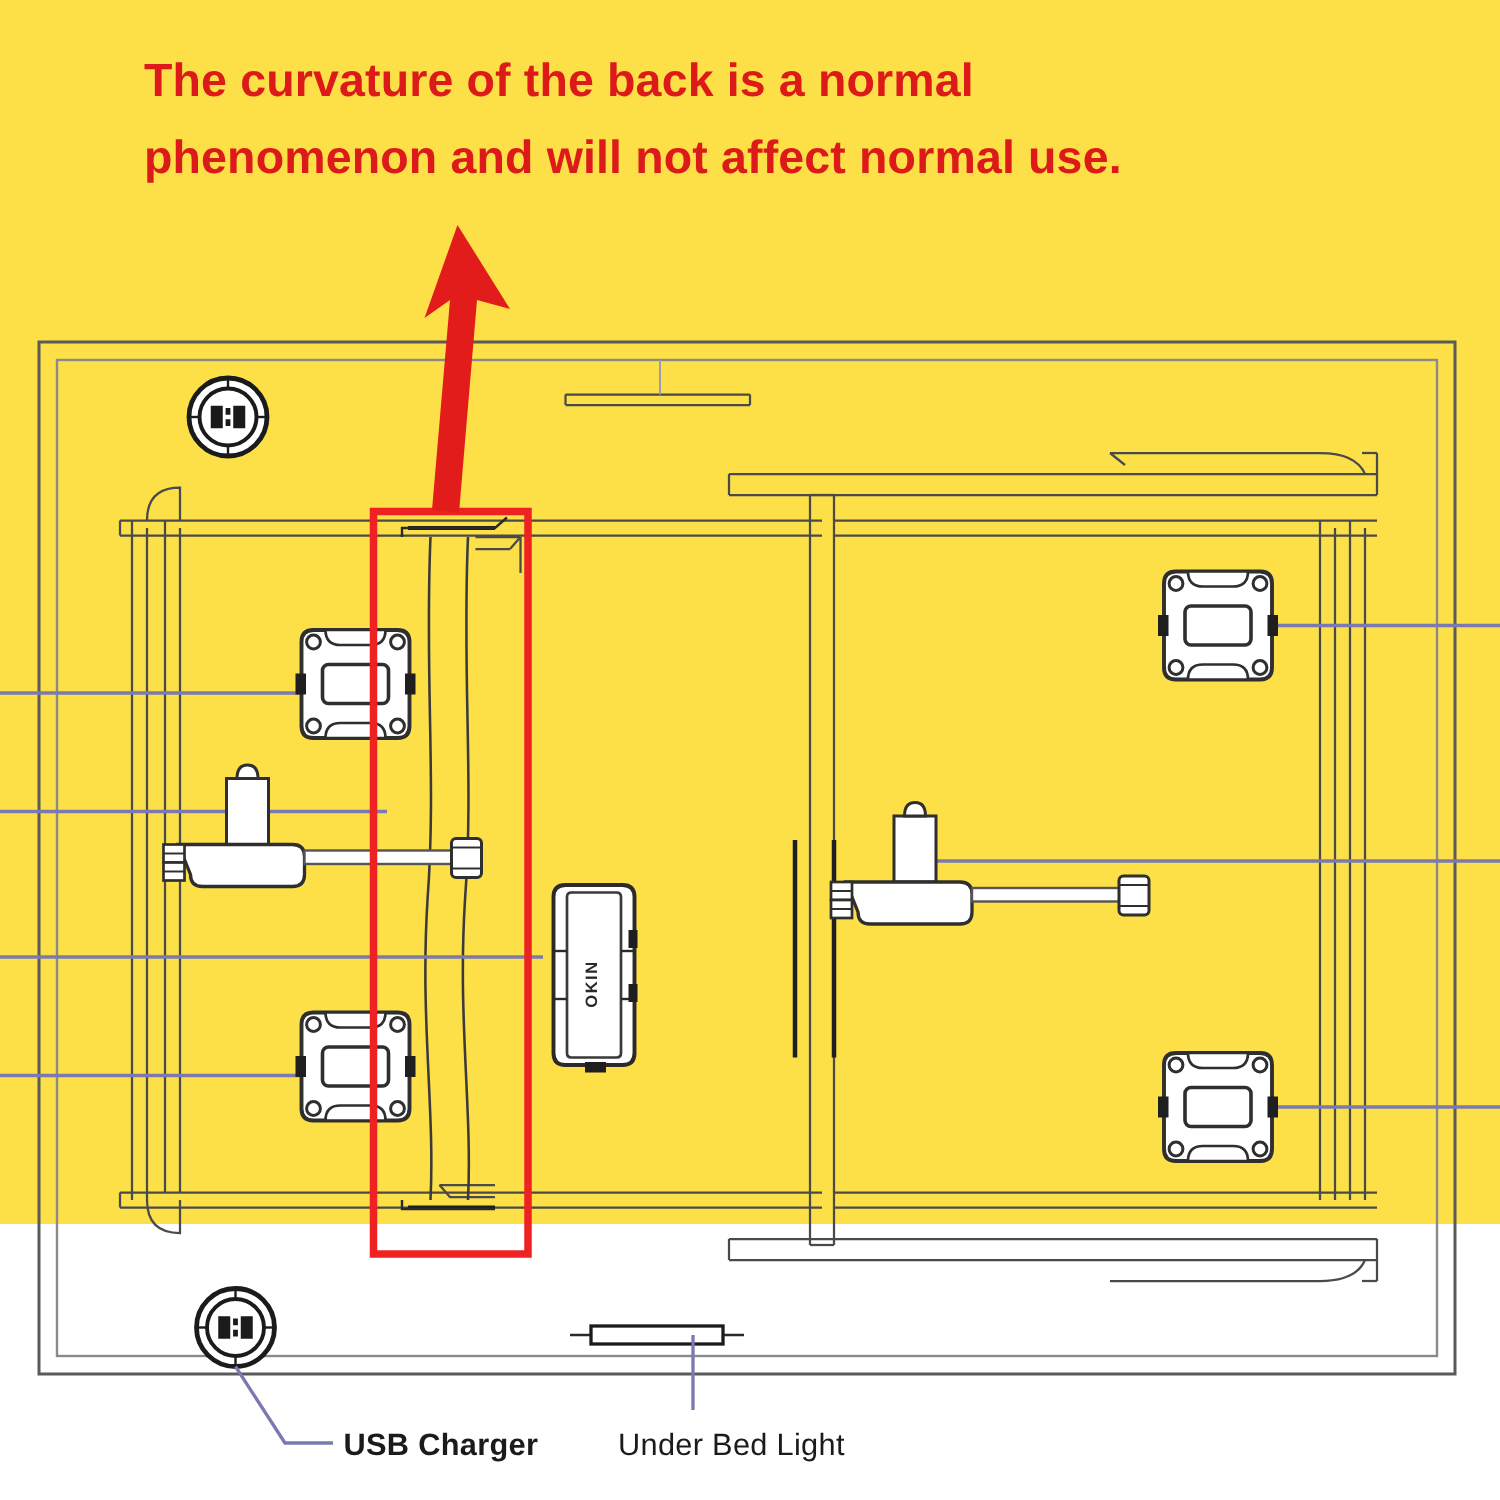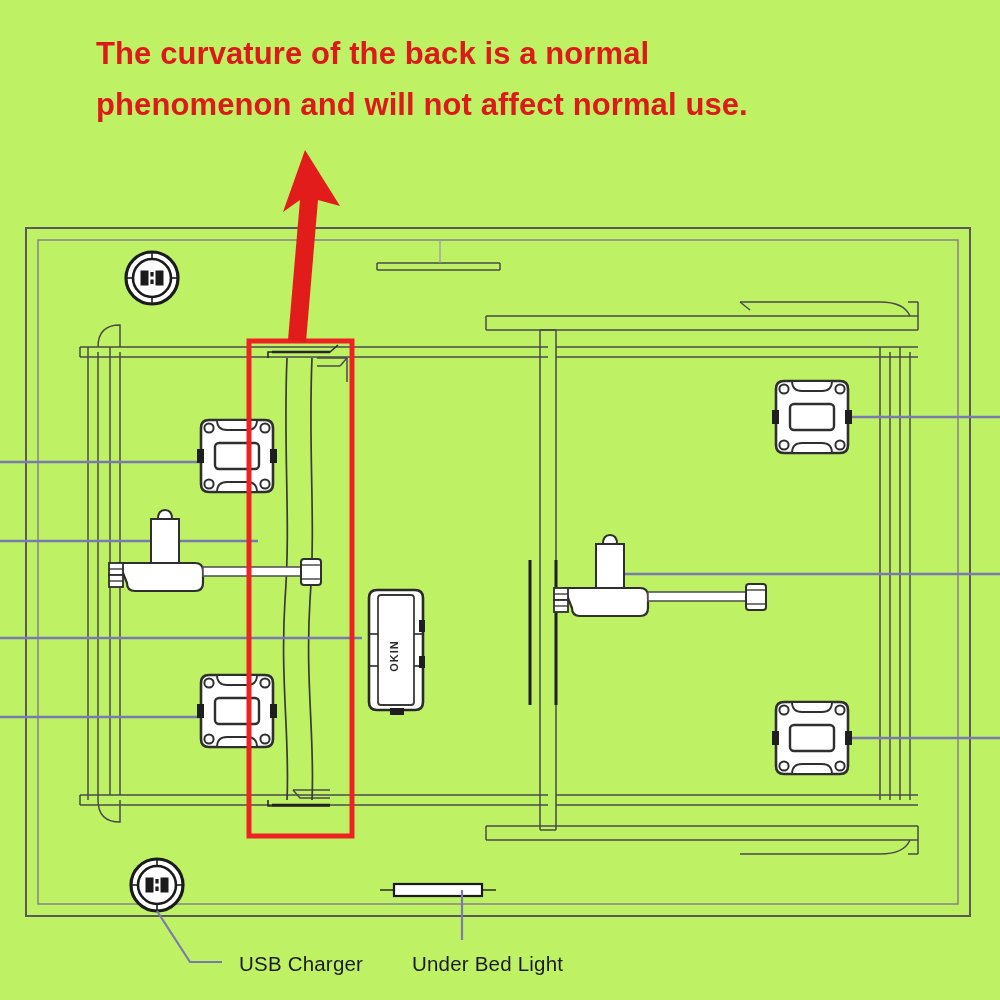--- a/index.html
+++ b/index.html
@@ -2,38 +2,38 @@
 <html><head>
 <meta charset="utf-8">
 <title>Adjustable Bed Frame Diagram</title>
 <style>
   html,body{margin:0;padding:0;background:#ffffff;}
   body{
     width:1000px;height:1000px;overflow:hidden;position:relative;
     font-family:"Liberation Sans","DejaVu Sans",sans-serif;
     -webkit-font-smoothing:antialiased;
   }
-  #stage{position:absolute;left:0;top:0;width:1000px;height:1000px;background:#bef264;}
+  #stage{position:absolute;left:0;top:0;width:1000px;height:816px;background:#fde047;}
 
   
   .headline{
     position:absolute;left:96px;top:28px;width:830px;
     color:#dd1a1a;font-weight:700;font-size:31px;line-height:1.65;
     letter-spacing:.1px;white-space:pre-line;
   }
 
   
   svg.art{position:absolute;left:0;top:0;width:1000px;height:1000px;display:block;}
 
   
   .clabel{
     position:absolute;color:#1b1b1b;font-size:20.5px;letter-spacing:.2px;
     white-space:nowrap;
   }
-  #lbl-usb{left:239px;top:952px;}
+  #lbl-usb{left:229px;top:952px;font-weight:bold;}
   #lbl-ubl{left:412px;top:952px;text-align:right;}
 </style>
 </head>
 <body>
 
 <div id="stage">
 
   <div class="headline">The curvature of the back is a normal
 phenomenon and will not affect normal use.</div>
 

